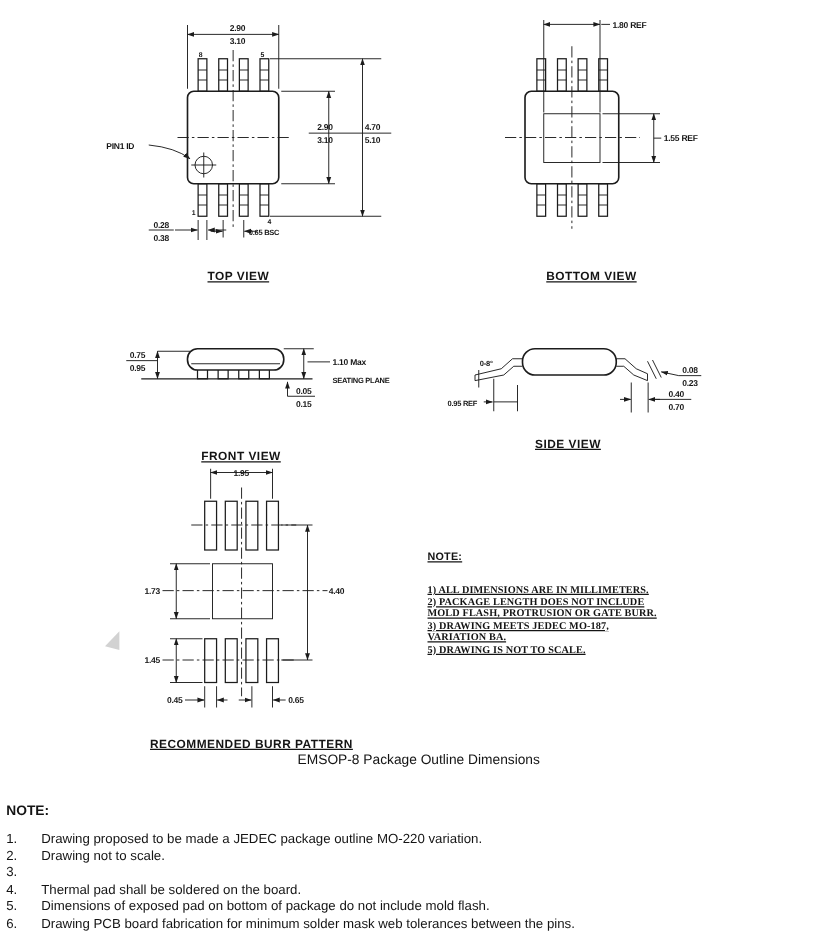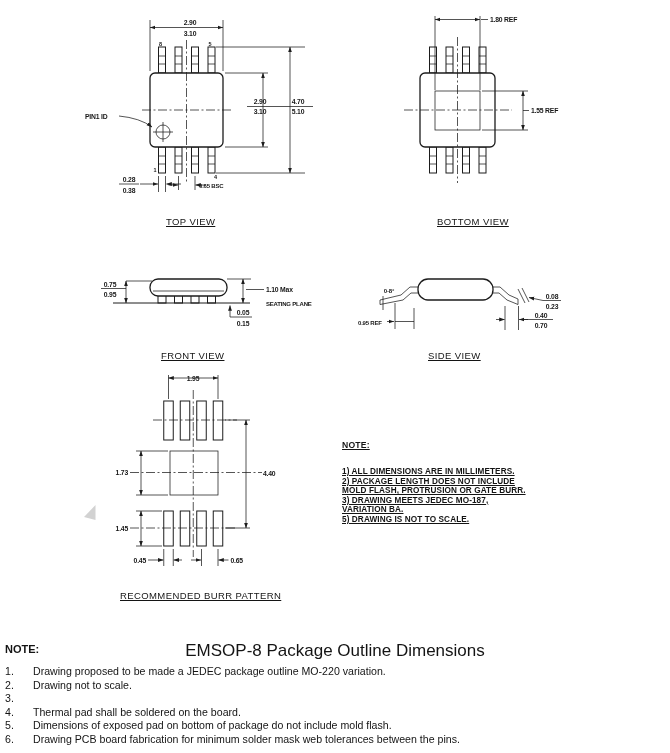--- a/index.html
+++ b/index.html
@@ -10,26 +10,26 @@
   svg { position:absolute; left:0; top:0; }
   svg text { font-family:"Liberation Sans", sans-serif; font-weight:bold; fill:#161616; }
   .dim   { font-size:6.8px; letter-spacing:-0.2px; }
   .dim-sm{ font-size:6px;   letter-spacing:-0.2px; }
   .pin-num { font-size:5.5px; }
   .ln   { stroke:#1c1c1c; stroke-width:1; fill:none; }
   .thin { stroke:#1c1c1c; stroke-width:0.75; fill:none; }
   .cl   { stroke:#1c1c1c; stroke-width:0.75; stroke-dasharray:9 2.5 2 2.5; fill:none; }
   .bodyo{ fill:#ffffff; stroke:#1c1c1c; stroke-width:1.3; }
   .shape{ fill:#ffffff; stroke:#1c1c1c; stroke-width:1; }
-  .view-label { position:absolute; font-weight:normal; font-size:9.5px; letter-spacing:0.4px;
+  .view-label { position:absolute; font-weight:bold; font-size:9.5px; letter-spacing:0.4px;
                 text-decoration:underline; white-space:nowrap; }
   .dnotes { position:absolute; left:342px; top:440px; }
   .dnotes .h { font-weight:bold; font-size:8.6px; text-decoration:underline; margin-bottom:17px; letter-spacing:0.2px; }
-  .dnotes .l { font-weight:bold; font-size:8.2px; text-decoration:underline; line-height:9.5px; white-space:nowrap; letter-spacing:0.1px; }
-  .caption { position:absolute; left:100px; top:602px; width:470px; text-align:center; font-size:17px;margin-top:39px; }
+  .dnotes .l { font-weight:bold; font-size:8.2px; text-decoration:underline; line-height:9.5px; white-space:nowrap; letter-spacing:0.1px;font-family:Liberation Serif, serif; }
+  .caption { position:absolute; left:100px; top:602px; width:470px; text-align:center; font-size:11px; }
   .fnotes  { position:absolute; left:5px; top:643px; width:660px; }
   .fnotes .h { font-weight:bold; font-size:11px; margin-bottom:10px; }
   .fnotes .row { display:flex; font-size:10.6px; line-height:13.6px; }
   .fnotes .n { width:28px; flex:0 0 28px; }
 </style>
 </head>
 <body>
 
 <svg width="670" height="600" viewBox="0 0 670 600">
   <defs>
@@ -298,21 +298,21 @@
       <line class="thin" x1="228.5" y1="560" x2="218.5" y2="560" marker-end="url(#arw)"></line>
       <text class="dim" x="230.5" y="562.5">0.65</text>
     </g>
   </g>
 
   <polygon points="95.5,505 95.5,520 84,517" fill="#d2d2d2"></polygon>
 </svg>
 
 <div class="view-label" style="left:166px; top:216px;">TOP VIEW</div>
 <div class="view-label" style="left:421px; top:216px;padding-left:16px;">BOTTOM VIEW</div>
-<div class="view-label" style="left:161px; top:350px;text-align:center;">FRONT VIEW</div>
+<div class="view-label" style="left:161px; top:360px;text-align:center;">FRONT VIEW</div>
 <div class="view-label" style="left:428px; top:350px;text-align:center;">SIDE VIEW</div>
 <div class="view-label" style="left:120px; top:590px;">RECOMMENDED BURR PATTERN</div>
 
 <div class="dnotes">
   <div class="h">NOTE:</div>
   <div class="l">1) ALL DIMENSIONS ARE IN MILLIMETERS.</div>
   <div class="l">2) PACKAGE LENGTH DOES NOT INCLUDE</div>
   <div class="l">MOLD FLASH, PROTRUSION OR GATE BURR.</div>
   <div class="l">3) DRAWING MEETS JEDEC MO-187,</div>
   <div class="l">VARIATION BA.</div>

